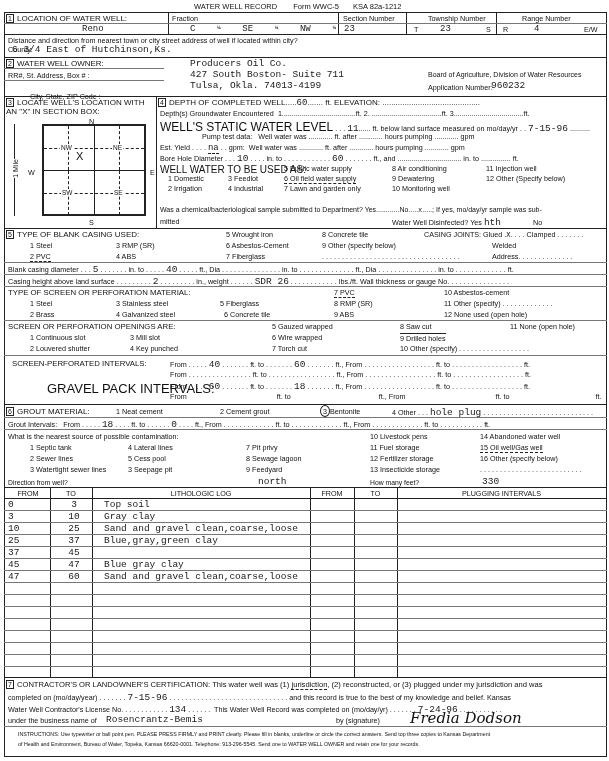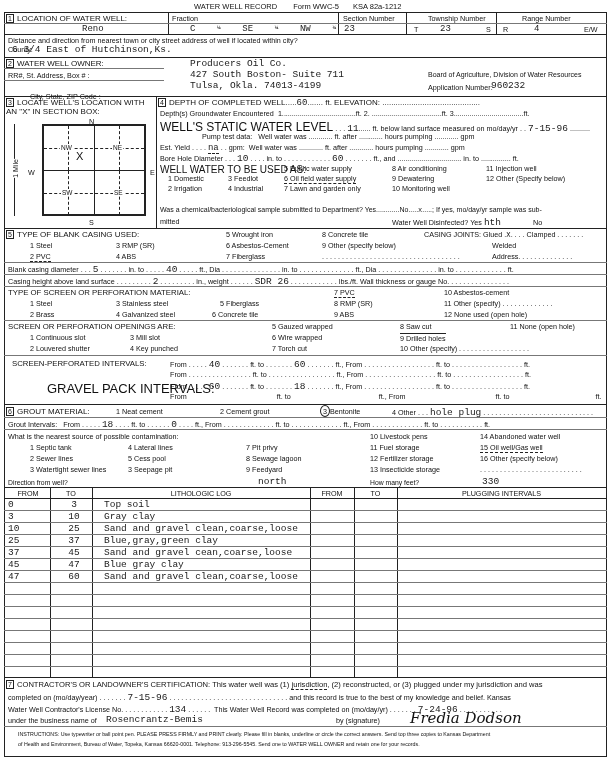--- a/index.html
+++ b/index.html
@@ -148,21 +148,21 @@
 <div class="abs" style="left:8px;top:288px;font-size:7.8px;">TYPE OF SCREEN OR PERFORATION MATERIAL:</div>
 <div class="abs under" style="left:334px;top:288px">7 PVC</div>
 <div class="abs" style="left:444px;top:288px">10 Asbestos-cement</div>
 <div class="abs" style="left:30px;top:299px">1 Steel</div>
 <div class="abs" style="left:116px;top:299px">3 Stainless steel</div>
 <div class="abs" style="left:220px;top:299px">5 Fiberglass</div>
 <div class="abs" style="left:334px;top:299px">8 RMP (SR)</div>
 <div class="abs" style="left:444px;top:299px"><span>11 Other (specify)</span> . . . . . . . . . . . . .</div>
 <div class="abs" style="left:30px;top:310px">2 Brass</div>
 <div class="abs" style="left:116px;top:310px">4 Galvanized steel</div>
-<div class="abs" style="left:212px;top:310px">6 Concrete tile</div>
+<div class="abs" style="left:224px;top:310px">6 Concrete tile</div>
 <div class="abs" style="left:334px;top:310px">9 ABS</div>
 <div class="abs" style="left:444px;top:310px">12 None used (open hole)</div>
 <div class="hl thin" style="left:4px;top:320px;width:603px;"></div>
 <div class="abs" style="left:8px;top:322px;font-size:7.8px;">SCREEN OR PERFORATION OPENINGS ARE:</div>
 <div class="abs" style="left:272px;top:322px">5 Gauzed wrapped</div>
 <div class="abs" style="left:400px;top:322px">8 Saw cut</div>
 <div class="abs" style="left:510px;top:322px">11 None (open hole)</div>
 <div class="abs" style="left:30px;top:333px">1 Continuous slot</div>
 <div class="abs" style="left:130px;top:333px">3 Mill slot</div>
 <div class="abs" style="left:272px;top:333px">6 Wire wrapped</div>
@@ -239,21 +239,20 @@
     <div class="abs tw" style="left:4px;top:24px;font-size:9.5px;">10</div>
     <div class="abs tw" style="left:52px;top:24px;width:36px;text-align:center;font-size:9.5px;">25</div>
     <div class="abs tw" style="left:100px;top:24px;font-size:9.5px;">Sand and gravel clean,coarse,loose</div>
 
     <div class="abs tw" style="left:4px;top:36px;font-size:9.5px;">25</div>
     <div class="abs tw" style="left:52px;top:36px;width:36px;text-align:center;font-size:9.5px;">37</div>
     <div class="abs tw" style="left:100px;top:36px;font-size:9.5px;">Blue,gray,green clay</div>
 
     <div class="abs tw" style="left:4px;top:48px;font-size:9.5px;">37</div>
     <div class="abs tw" style="left:52px;top:48px;width:36px;text-align:center;font-size:9.5px;">45</div>
-    <div class="abs tw" style="left:100px;top:48px;font-size:9.5px;">Sand and gravel cean,coarse,loose</div>
 
     <div class="abs tw" style="left:4px;top:60px;font-size:9.5px;">45</div>
     <div class="abs tw" style="left:52px;top:60px;width:36px;text-align:center;font-size:9.5px;">47</div>
     <div class="abs tw" style="left:100px;top:60px;font-size:9.5px;">Blue gray clay</div>
 
     <div class="abs tw" style="left:4px;top:72px;font-size:9.5px;">47</div>
     <div class="abs tw" style="left:52px;top:72px;width:36px;text-align:center;font-size:9.5px;">60</div>
     <div class="abs tw" style="left:100px;top:72px;font-size:9.5px;">Sand and gravel clean,coarse,loose</div>
   </div>
 </div>

